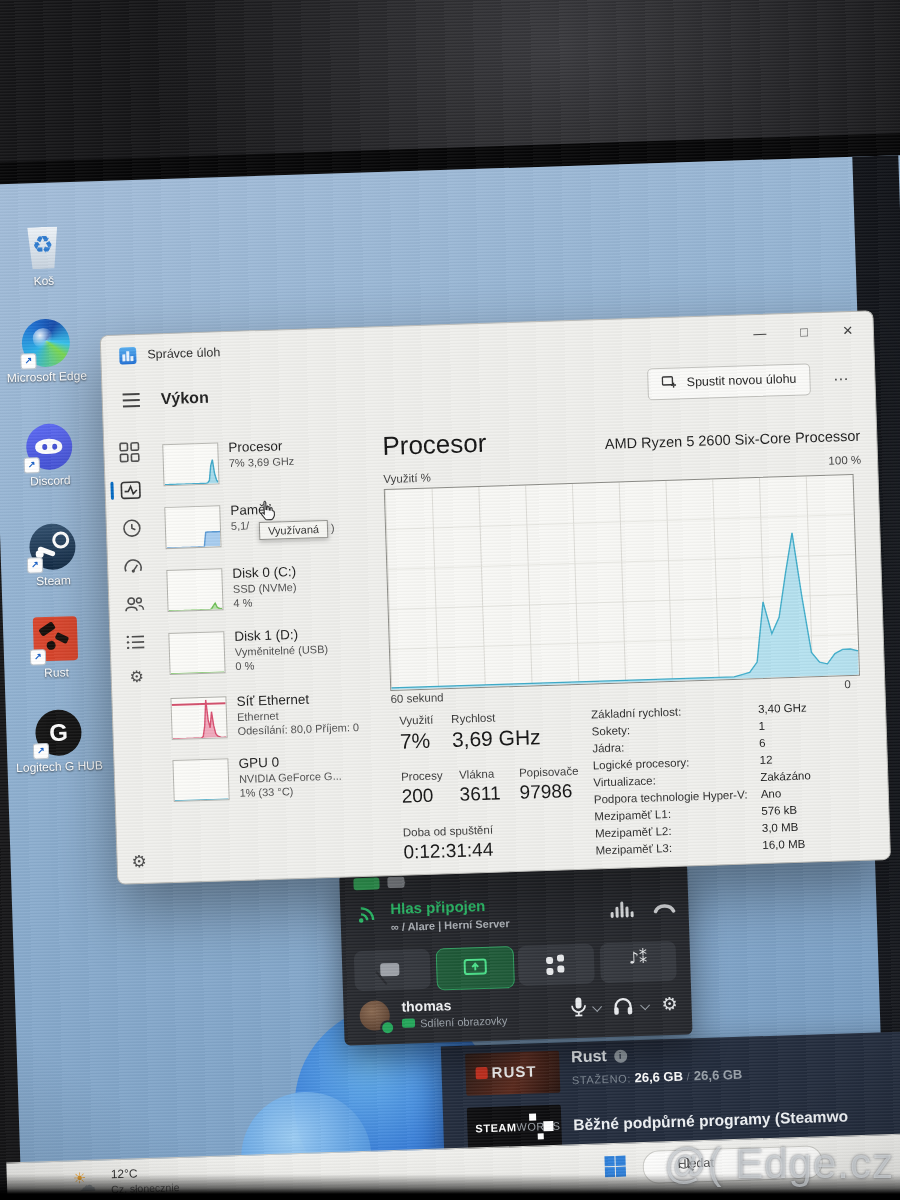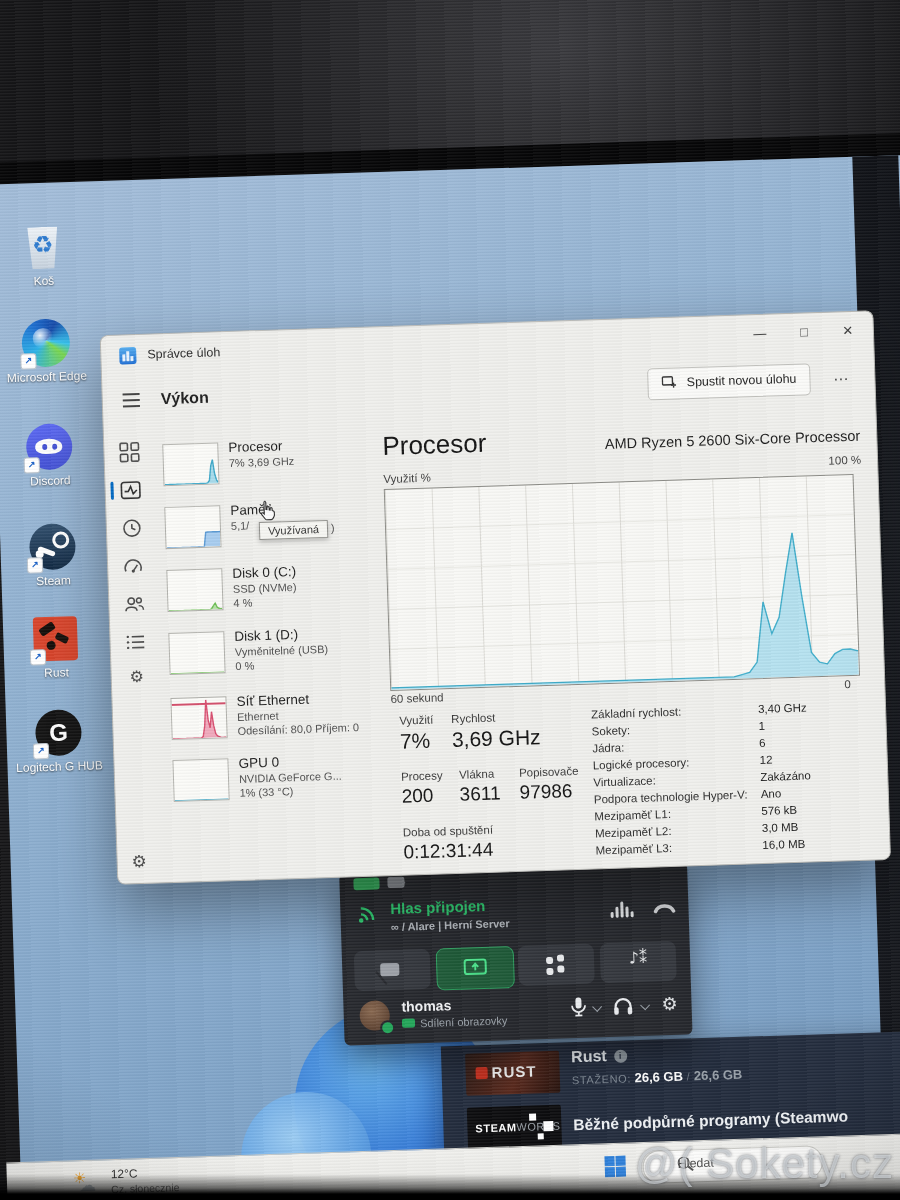--- a/index.html
+++ b/index.html
@@ -558,14 +558,14 @@
       <div class="tb-search">
         <span class="mag"></span>
         <span>Hledat</span>
       </div>
     </div>
   </div>
 
   <div class="grain"></div>
   <div class="vign"></div>
   <div class="bshade"></div>
-  <div class="watermark">@( Sokety.cz</div>
+  <div class="watermark">@( Edge.cz</div>
 </div>
 
 </body></html>

